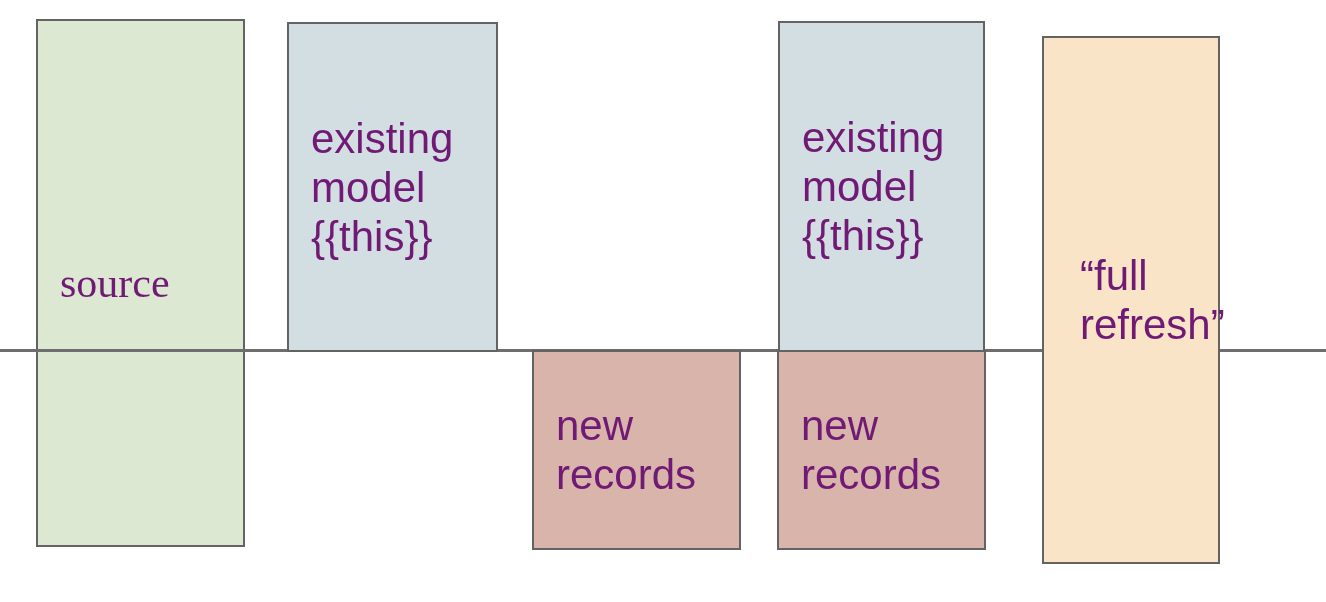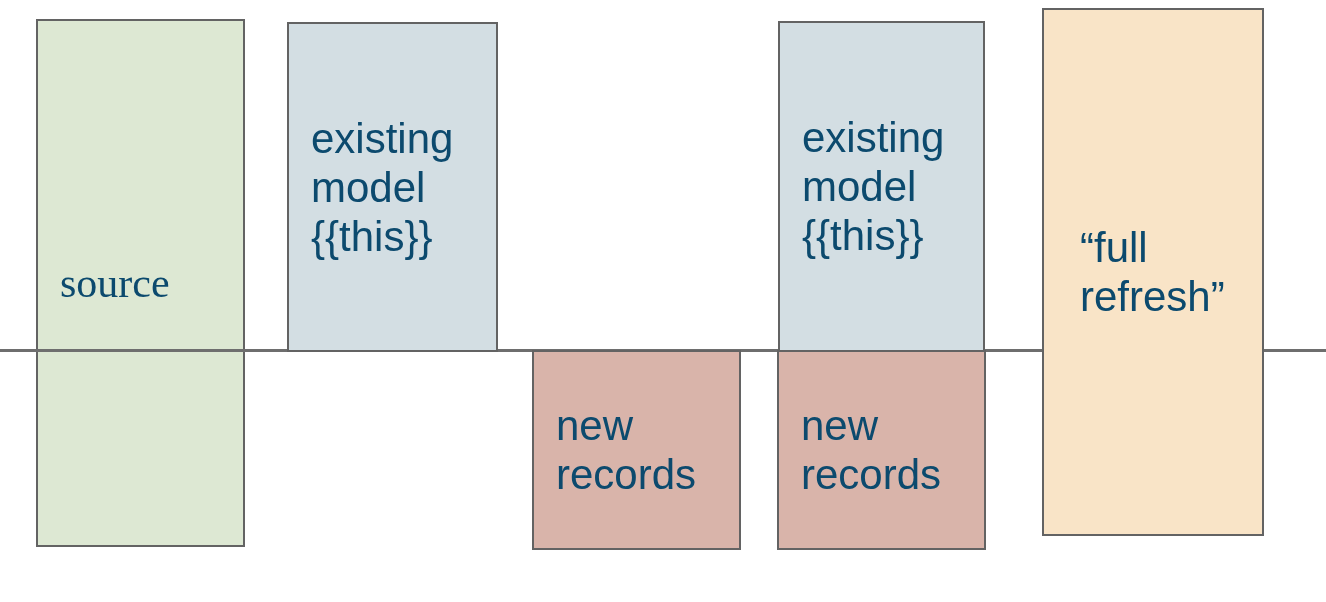--- a/index.html
+++ b/index.html
@@ -21,32 +21,32 @@
     border: 2px solid #636363;
     display: flex;
     align-items: center;
     justify-content: flex-start;
     padding-left: 22px;
     padding-right: 8px;
   }
   .box .label {
     font-size: 42px;
     line-height: 49px;
-    color: #0c4a6e;
+    color: #701a75;
     white-space: pre-line;
     letter-spacing: 0px;
   }
   
   .box-source        { left: 36px;   top: 19px;  width: 209px; height: 528px; z-index: 1; font-family: Liberation Serif, serif; }
   .divider-line      { position: absolute; left: 0; top: 349px; width: 1326px; height: 3px; z-index: 2; }
   .box-existing-1    { left: 287px;  top: 22px;  width: 211px; height: 330px; z-index: 3; }
   .box-new-records-1 { left: 532px;  top: 350px; width: 209px; height: 200px; z-index: 3; }
   .box-existing-2    { left: 778px;  top: 21px;  width: 207px; height: 331px; z-index: 3; }
   .box-new-records-2 { left: 777px;  top: 350px; width: 209px; height: 200px; z-index: 3; }
-  .box-full-refresh  { left: 1042px; top: 8px;  width: 222px; height: 528px; z-index: 4; padding-left: 36px; }
+  .box-full-refresh  { left: 1042px; top: 36px;  width: 178px; height: 528px; z-index: 4; padding-left: 36px; }
 </style>
 </head>
 <body>
 
 <div class="canvas">
 
   <div class="box box-source" style="background-color: rgb(221, 232, 211);">
     <span class="label">source</span>
   </div>
 

